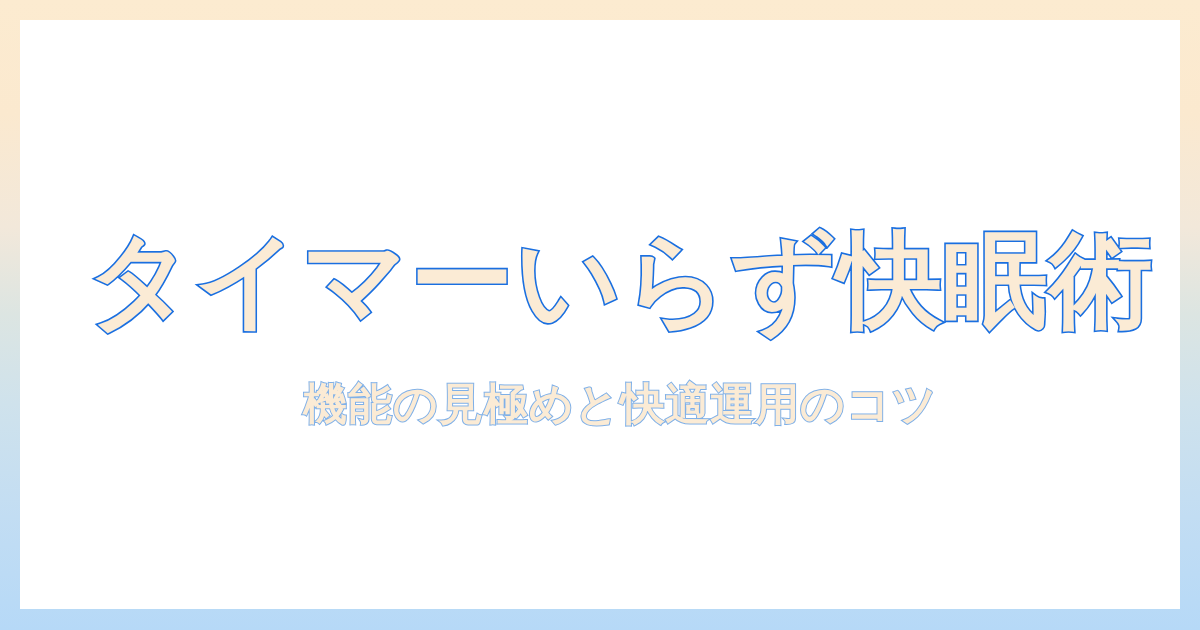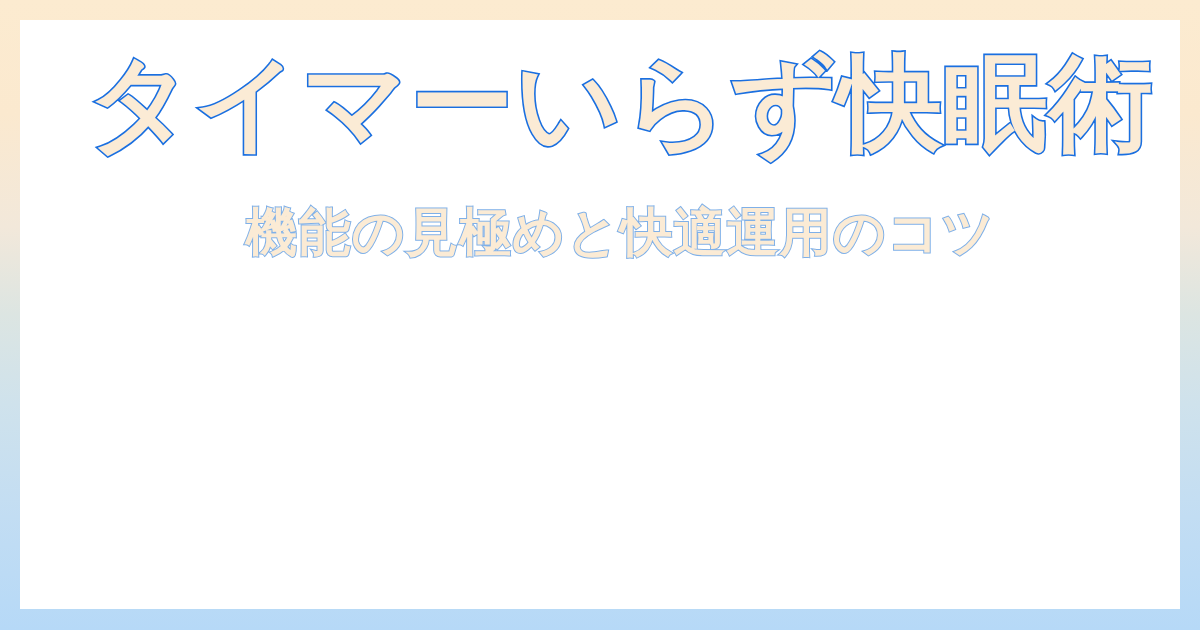--- a/index.html
+++ b/index.html
@@ -42,20 +42,21 @@
     background: #ffffff;
   }
 
   
   .content {
     position: absolute;
     inset: 0;
     display: flex;
     flex-direction: column;
     align-items: center;
+    justify-content: center;
     padding-left: 41px;
   }
 
   .title-wrap {
     width: 100%;
     text-align: center;
     margin-top: 26px;
   }
 
   .subtitle-wrap {
@@ -73,21 +74,21 @@
     letter-spacing: 0.012em;
     white-space: nowrap;
     color: #fbebd5;
     -webkit-text-stroke: 3.2px #1a6fe0;
     paint-order: stroke fill;
     text-rendering: geometricPrecision;
   }
 
   .subhead {
     display: inline-block;
-    font-size: 52px;
+    font-size: 44px;
     line-height: 1.2;
     font-weight: 700;
     letter-spacing: 0.02em;
     white-space: nowrap;
     color: #fbebd5;
     -webkit-text-stroke: 2px #7fb0e8;
     paint-order: stroke fill;
     text-rendering: geometricPrecision;
   }
 </style>

